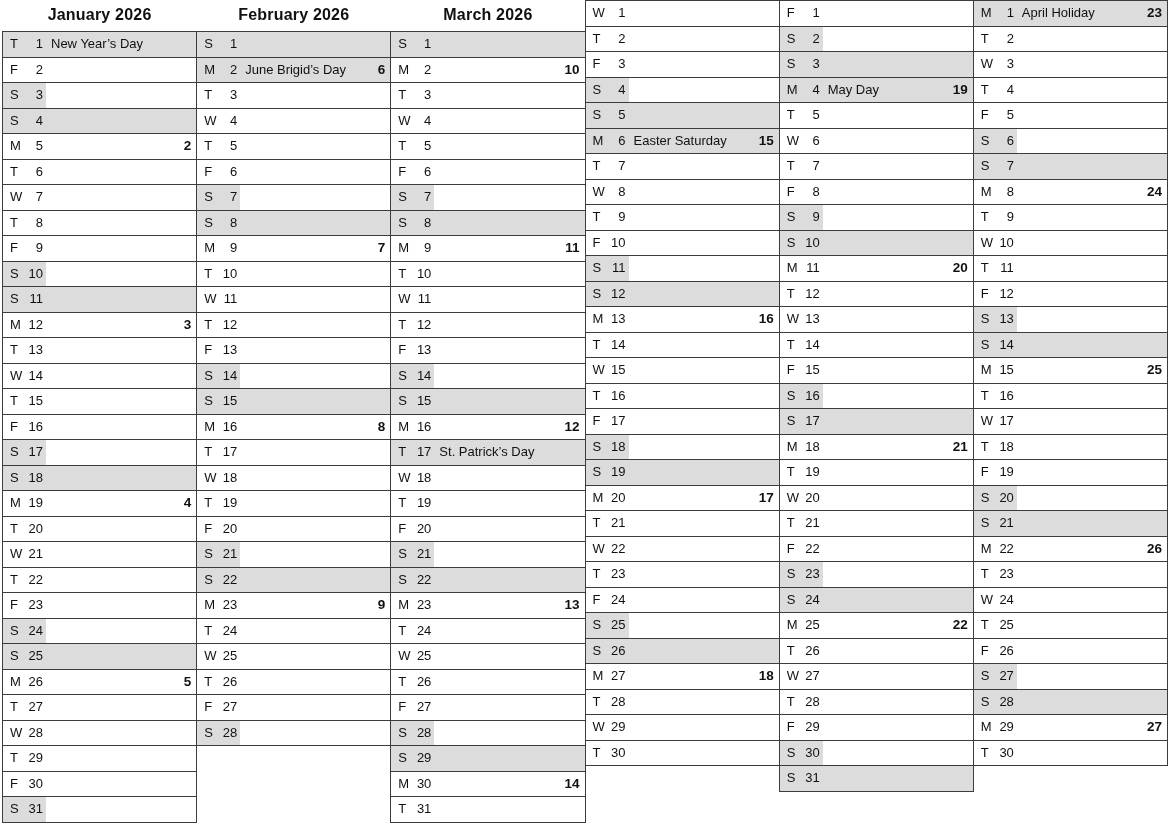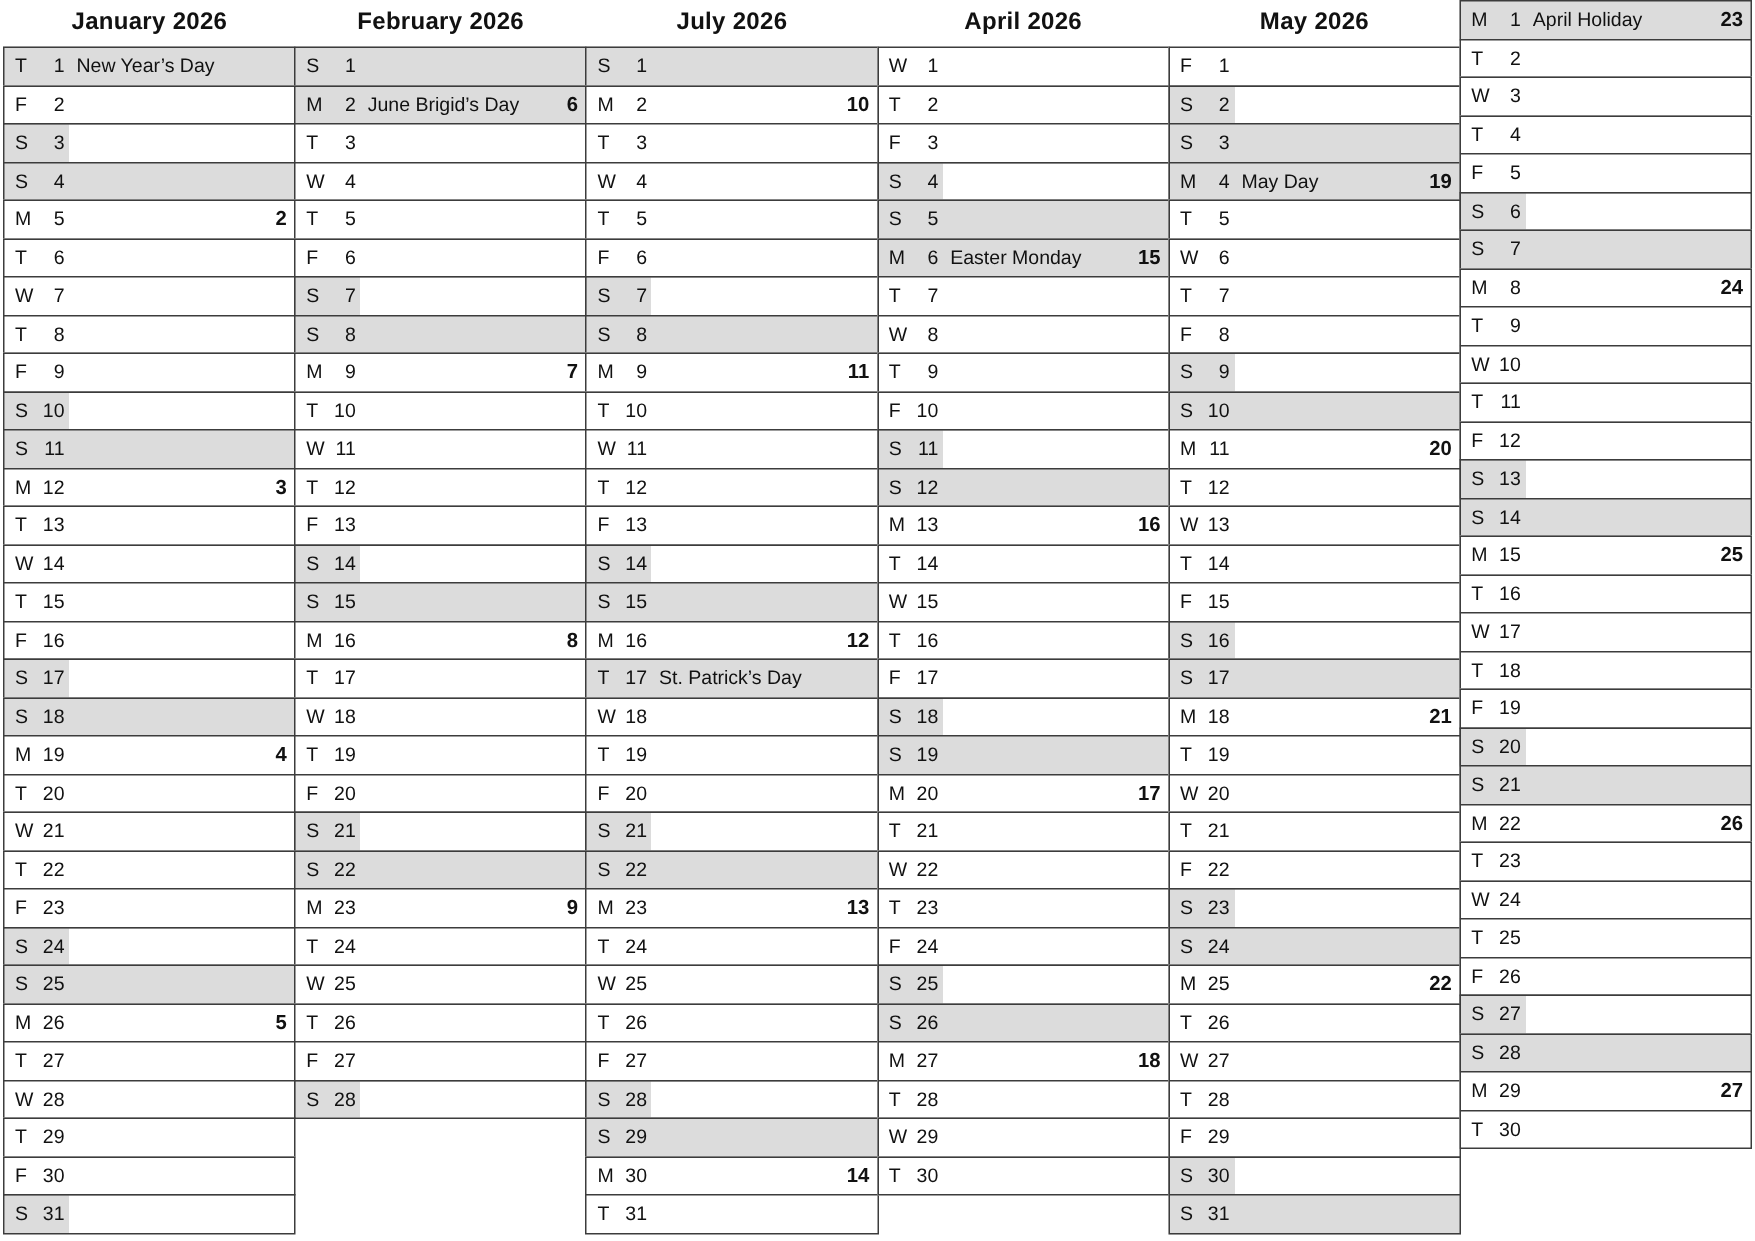--- a/index.html
+++ b/index.html
@@ -511,21 +511,21 @@
   <div class="day-row shade-left">
     <span class="dow">S</span>
     <span class="num">28</span>
     <span class="holiday"></span>
     <span class="week"></span>
   </div>
 </div>
   </div>
 
   <div class="month">
-    <div class="month-title">July 2026</div>
+    <div class="month-title">March 2026</div>
     <div class="rows">
   <div class="day-row shade-full">
     <span class="dow">S</span>
     <span class="num">1</span>
     <span class="holiday"></span>
     <span class="week"></span>
   </div>
 
   <div class="day-row">
     <span class="dow">M</span>
@@ -733,21 +733,20 @@
   <div class="day-row">
     <span class="dow">T</span>
     <span class="num">31</span>
     <span class="holiday"></span>
     <span class="week"></span>
   </div>
 </div>
   </div>
 
   <div class="month">
-    <div class="month-title">April 2026</div>
     <div class="rows">
   <div class="day-row">
     <span class="dow">W</span>
     <span class="num">1</span>
     <span class="holiday"></span>
     <span class="week"></span>
   </div>
 
   <div class="day-row">
     <span class="dow">T</span>
@@ -773,21 +772,21 @@
   <div class="day-row shade-full">
     <span class="dow">S</span>
     <span class="num">5</span>
     <span class="holiday"></span>
     <span class="week"></span>
   </div>
 
   <div class="day-row shade-full">
     <span class="dow">M</span>
     <span class="num">6</span>
-    <span class="holiday">Easter Monday</span>
+    <span class="holiday">Easter Saturday</span>
     <span class="week">15</span>
   </div>
 
   <div class="day-row">
     <span class="dow">T</span>
     <span class="num">7</span>
     <span class="holiday"></span>
     <span class="week"></span>
   </div>
 
@@ -948,21 +947,20 @@
   <div class="day-row">
     <span class="dow">T</span>
     <span class="num">30</span>
     <span class="holiday"></span>
     <span class="week"></span>
   </div>
 </div>
   </div>
 
   <div class="month">
-    <div class="month-title">May 2026</div>
     <div class="rows">
   <div class="day-row">
     <span class="dow">F</span>
     <span class="num">1</span>
     <span class="holiday"></span>
     <span class="week"></span>
   </div>
 
   <div class="day-row shade-left">
     <span class="dow">S</span>

